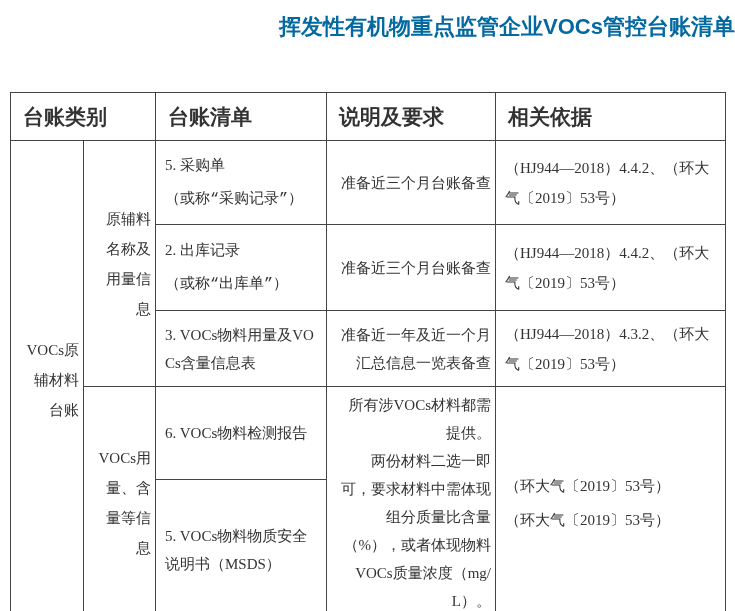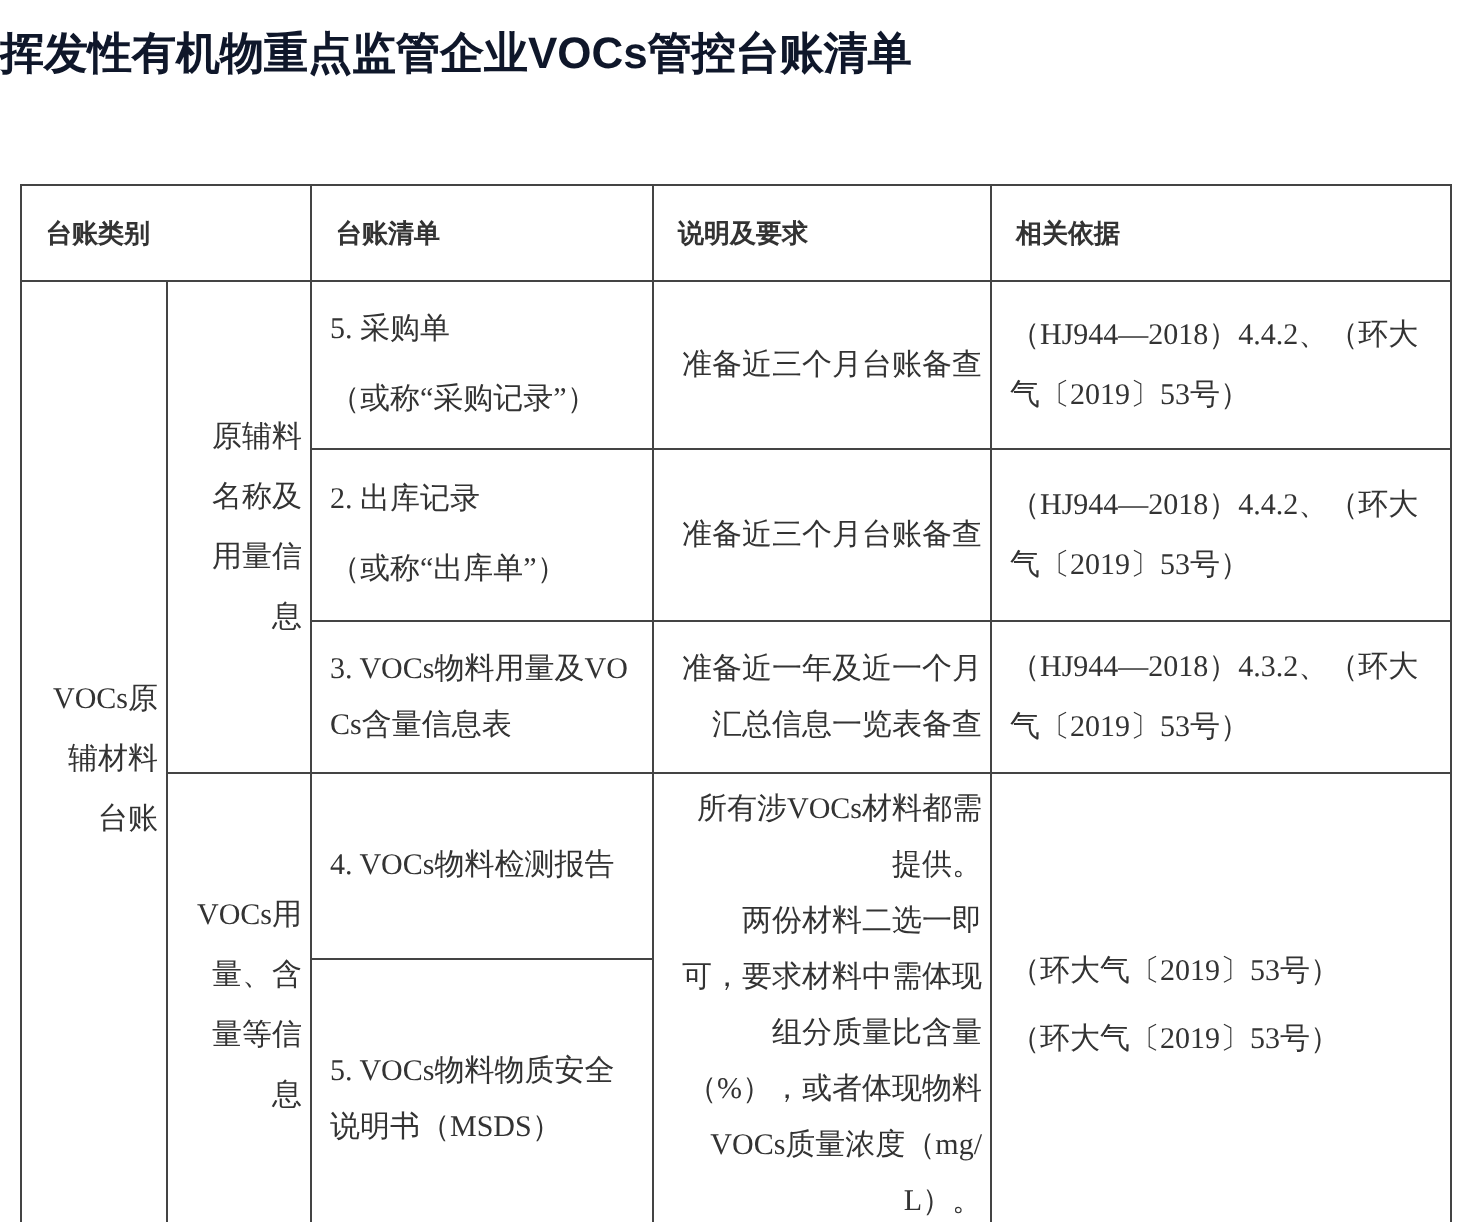--- a/index.html
+++ b/index.html
@@ -3,56 +3,56 @@
 <meta charset="utf-8">
 <style>
   html,body{margin:0;padding:0;}
   body{
     width:735px;height:611px;overflow:hidden;background:#ffffff;
     font-family:"Liberation Serif","DejaVu Serif",serif;
     color:#333333;position:relative;
   }
   .page-title{
     margin:14px 0 0 0;
-    text-align:left;
+    text-align:right;
     font-family:"Liberation Sans","DejaVu Sans",sans-serif;
     font-weight:bold;
     font-size:22px;
     line-height:26px;
-    color:#0f172a;
+    color:#0369a1;
   }
   table.ledger{
     position:absolute;left:10px;top:92px;
     width:715px;
     border-collapse:collapse;
     table-layout:fixed;
   }
   table.ledger th, table.ledger td{
     border:1px solid #444444;
     vertical-align:middle;
     font-size:15px;
     color:#333333;
     padding:4px 4px 4px 9px;
     word-break:break-all;
     overflow:hidden;
   }
   table.ledger th{
     font-weight:bold;
     text-align:left;
     padding-left:12px;
-    font-size:13px;
+    font-size:21px;
   }
   td.cat, td.subcat{
     padding-left:11px;
     padding-right:6px;
     line-height:30px;
     text-align:right;
   }
   td.item{line-height:28px;}
-  td.item .para + .para{margin-top:7px;}
+  td.item .para + .para{margin-top:7px;font-family:Liberation Mono, monospace;}
   td.req{line-height:28px; padding-right:3px;text-align:right;}
   td.req .para2{text-indent:2em;}
   td.basis{line-height:30px; padding-left:11px; padding-right:6px;}
   td.basis .para + .para{margin-top:4px;}
 </style>
 </head>
 <body>
 
 <h1 class="page-title">挥发性有机物重点监管企业VOCs管控台账清单</h1>
 
@@ -96,21 +96,21 @@
     <td class="item">
       <div class="para">3. VOCs物料用量及VOCs含量信息表</div>
     </td>
     <td class="req">准备近一年及近一个月汇总信息一览表备查</td>
     <td class="basis">（HJ944—2018）4.3.2、（环大气〔2019〕53号）</td>
   </tr>
 
   <tr style="height:87px">
     <td class="subcat" rowspan="2">VOCs用量、含量等信息</td>
     <td class="item">
-      <div class="para">4. VOCs物料检测报告</div>
+      <div class="para">6. VOCs物料检测报告</div>
     </td>
     <td class="req" rowspan="2">
       <div class="para1">所有涉VOCs材料都需提供。</div>
       <div class="para2">两份材料二选一即可，要求材料中需体现组分质量比含量（%），或者体现物料VOCs质量浓度（mg/L）。</div>
     </td>
     <td class="basis" rowspan="2">
       <div class="para">（环大气〔2019〕53号）</div>
       <div class="para">（环大气〔2019〕53号）</div>
     </td>
   </tr>

